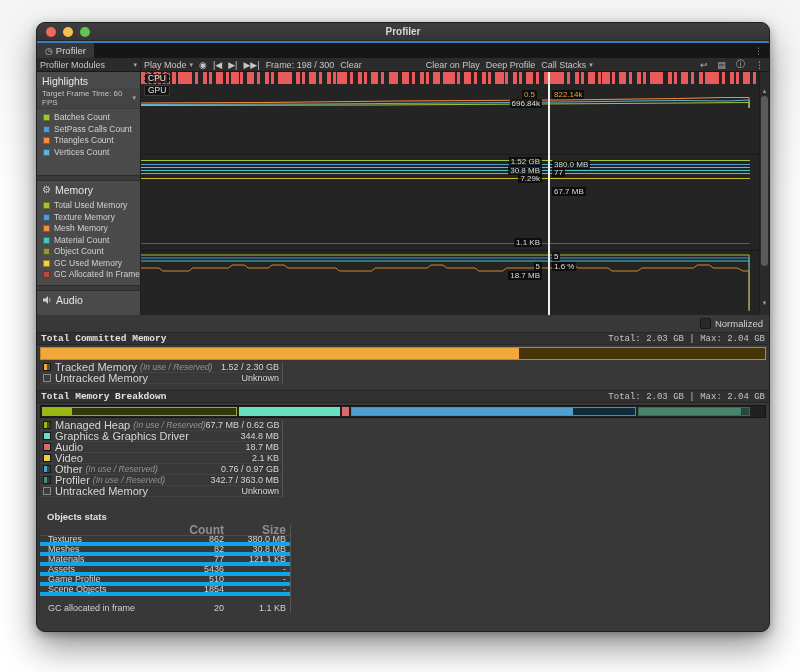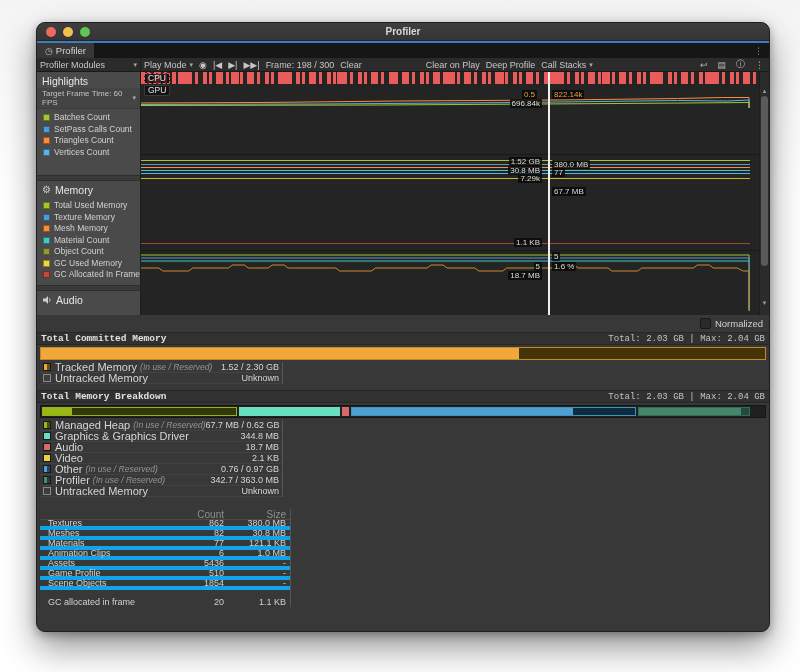--- a/index.html
+++ b/index.html
@@ -100,21 +100,21 @@
   .spacer6 { height:6px; } .spacer12 { height:12px; }
   
   .objects { width:252px; margin-left:2px; }
   .obj-title { font-weight:bold; font-size:9.5px; color:#e0e0e0; padding:2px 0 3px 8px; }
   .obj-row { display:flex; align-items:center; height:10px; padding:0 4px 0 8px; border-bottom:4px solid #0ea5e9; }
   .obj-row.head { border-bottom:1px solid #4a4a4a; color:#8e8e8e; height:11px; }
   .obj-row.gc { border-bottom:none; margin-top:7px; }
   .obj-label { flex:1; font-size:9px; color:#d2d2d2; white-space:nowrap; }
   .obj-count { width:46px; text-align:right; font-size:9px; }
   .obj-size { width:62px; text-align:right; font-size:9px; }
-  .obj-row.head .obj-count, .obj-row.head .obj-size { color:#8e8e8e; font-size:10px; }
+  .obj-row.head .obj-count, .obj-row.head .obj-size { color:#8e8e8e; font-size:12px;font-weight:bold; }
   .obj-table-frame { border-left:1px solid #303030; border-right:1px solid #555555; }
 </style>
 </head>
 <body>
 
 <div class="stage">
   <div class="window">
 
     <div class="titlebar">
       <div class="traffic">
@@ -394,20 +394,21 @@
         <div class="leg-row">
           <span class="leg-swatch empty"></span>
           <span class="leg-label">Untracked Memory</span>
           <span class="leg-val">Unknown</span>
         </div>
       </div>
 
       <div class="spacer12"></div>
 
       <div class="objects">
+        <div class="obj-title">Objects stats</div>
         <div class="obj-table-frame">
           <div class="obj-row head">
             <span class="obj-label"></span>
             <span class="obj-count">Count</span>
             <span class="obj-size">Size</span>
           </div>
           <div class="obj-row">
             <span class="obj-label">Textures</span>
             <span class="obj-count">862</span>
             <span class="obj-size">380.0 MB</span>
@@ -416,25 +417,20 @@
             <span class="obj-label">Meshes</span>
             <span class="obj-count">82</span>
             <span class="obj-size">30.8 MB</span>
           </div>
           <div class="obj-row">
             <span class="obj-label">Materials</span>
             <span class="obj-count">77</span>
             <span class="obj-size">121.1 KB</span>
           </div>
           <div class="obj-row">
-            <span class="obj-label">Animation Clips</span>
-            <span class="obj-count">6</span>
-            <span class="obj-size">1.0 MB</span>
-          </div>
-          <div class="obj-row">
             <span class="obj-label">Assets</span>
             <span class="obj-count">5436</span>
             <span class="obj-size">-</span>
           </div>
           <div class="obj-row">
             <span class="obj-label">Game Profile</span>
             <span class="obj-count">510</span>
             <span class="obj-size">-</span>
           </div>
           <div class="obj-row">

